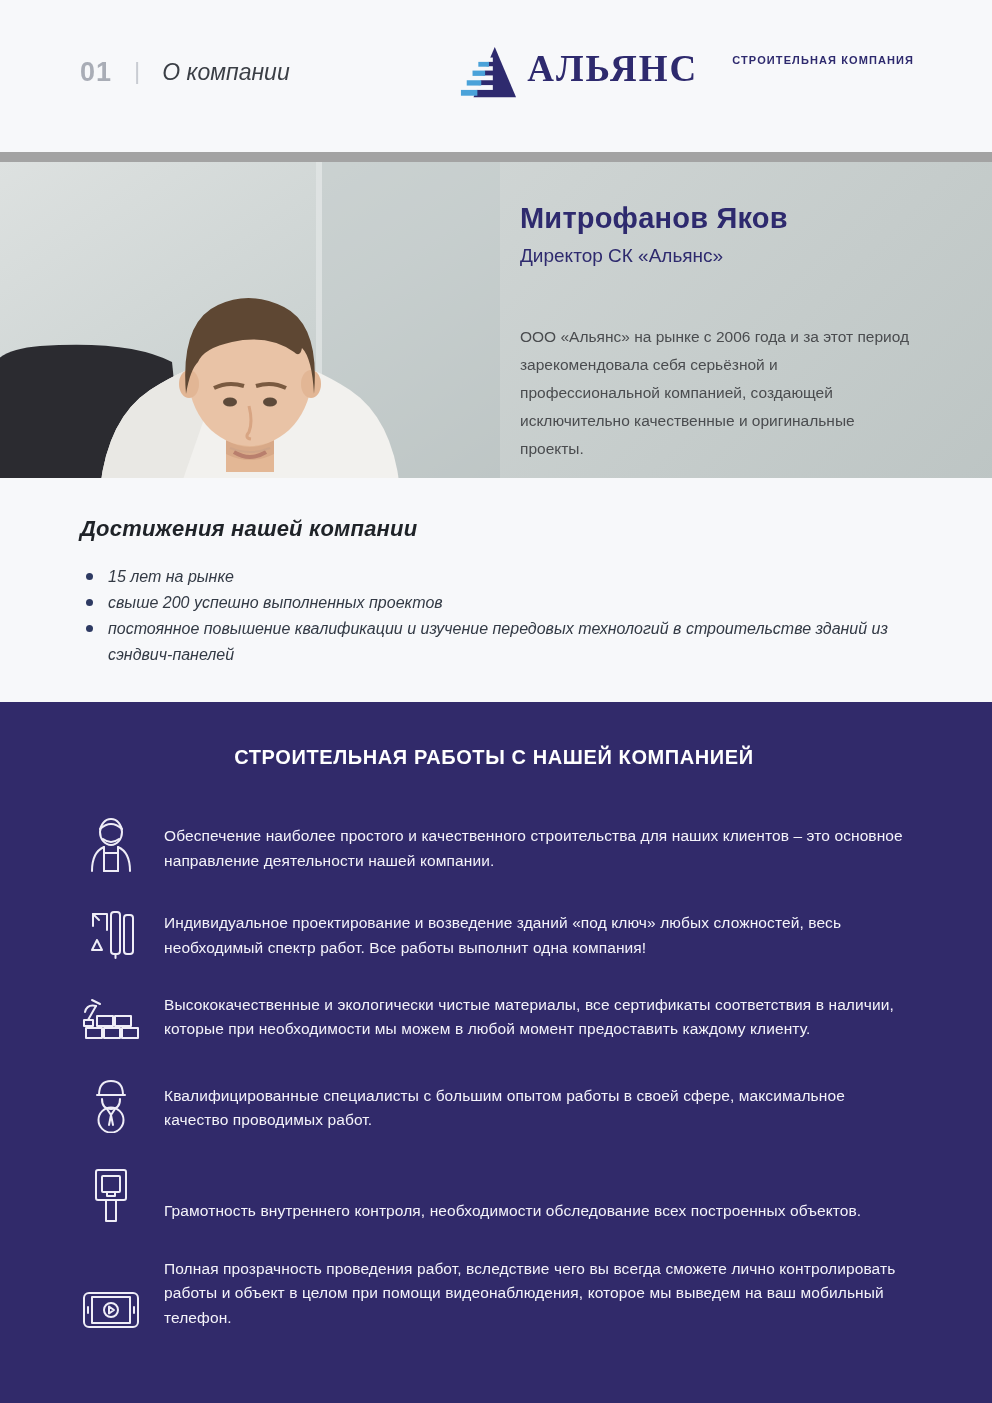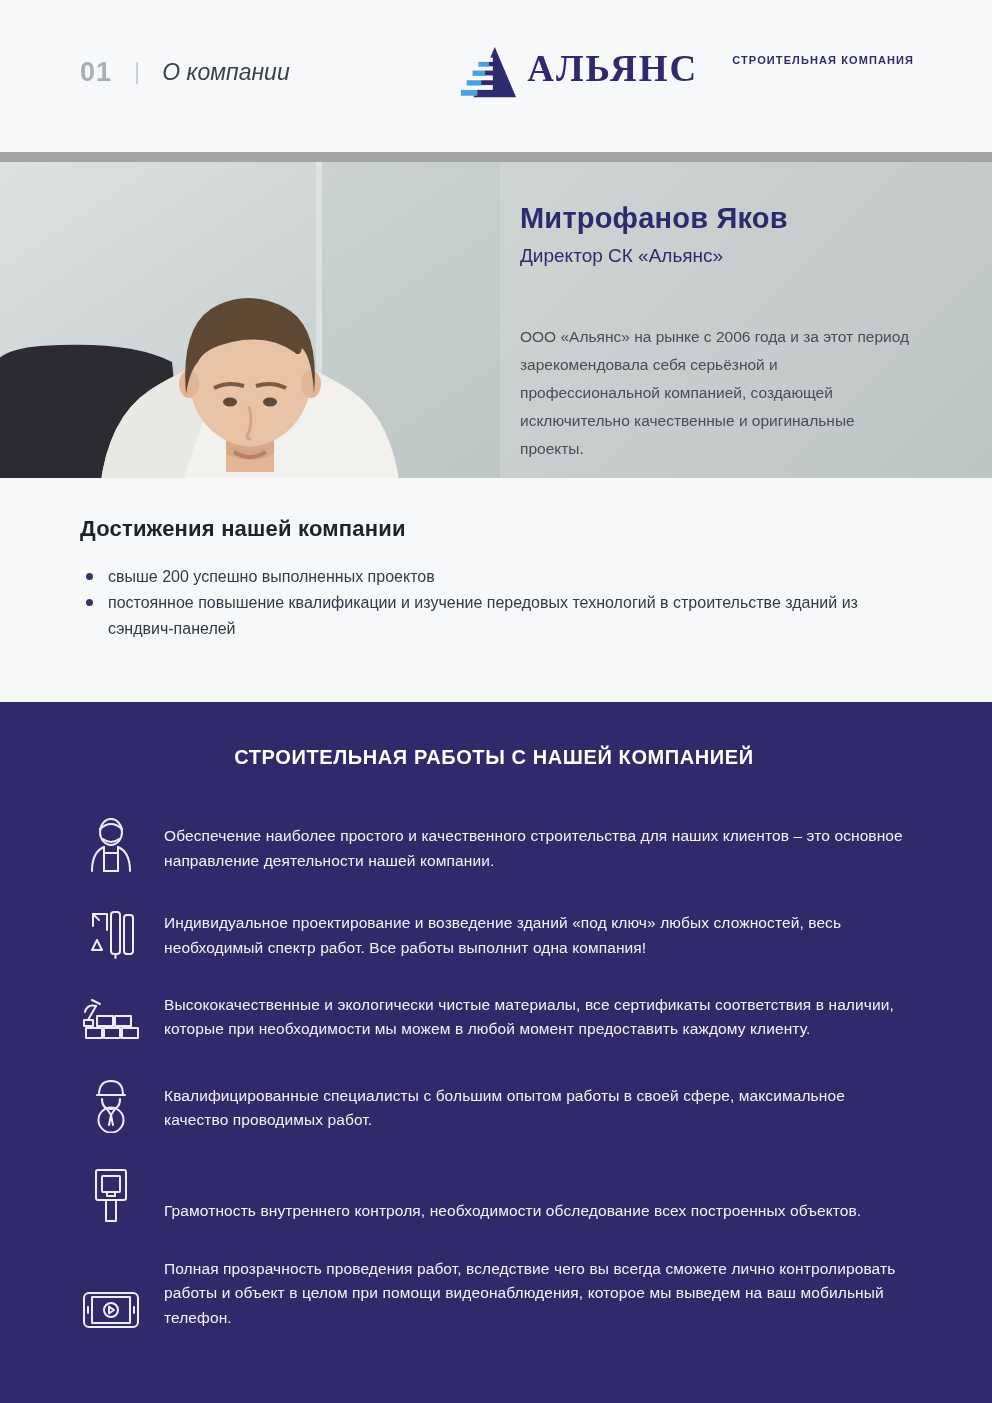--- a/index.html
+++ b/index.html
@@ -38,21 +38,21 @@
   }
   .hero-photo { position:absolute; left:0; top:0; }
   .hero-text { position:absolute; left:520px; top:40px; width:400px; }
   .hero-name { font-size:29px; font-weight:bold; color:#2e2a6e; letter-spacing:0.2px; }
   .hero-role { font-size:19px; color:#2e2a6e; margin-top:10px; }
   .hero-desc { font-size:15.5px; color:#4a4c4f; line-height:1.8; margin-top:56px; }
 
   
   .achievements {
     position:absolute; top:478px; left:0; width:992px; height:224px;
-    background:#f7f8fa; padding:38px 61px 0 80px;
+    background:#f7f8fa; padding:38px 61px 0 80px;font-style:italic;
   }
   .ach-title { font-size:22px; font-weight:bold; color:#1f2328; letter-spacing:0.2px; }
   .ach-list { list-style:none; margin-top:22px; }
   .ach-list li {
     position:relative; padding-left:28px; font-size:16px; color:#333a45;
     line-height:1.62; max-width:840px;
   }
   .ach-list li::before {
     content:""; position:absolute; left:6px; top:9px; width:7px; height:7px;
     border-radius:50%; background:#2e3a62;
@@ -146,20 +146,21 @@
     <div class="hero-text">
       <div class="hero-name">Митрофанов Яков</div>
       <div class="hero-role">Директор СК «Альянс»</div>
       <div class="hero-desc">ООО «Альянс» на рынке с 2006 года и за этот период зарекомендовала себя серьёзной и профессиональной компанией, создающей исключительно качественные и оригинальные проекты.</div>
     </div>
   </section>
 
   <section class="achievements">
     <h2 class="ach-title">Достижения нашей компании</h2>
     <ul class="ach-list">
+      <li>15 лет на рынке</li>
       <li>свыше 200 успешно выполненных проектов</li>
       <li>постоянное повышение квалификации и изучение передовых технологий в строительстве зданий из сэндвич-панелей</li>
     </ul>
   </section>
 
   <section class="advantages">
     <h2 class="adv-title">СТРОИТЕЛЬНАЯ РАБОТЫ С НАШЕЙ КОМПАНИЕЙ</h2>
 
     <div class="adv-row">
       <div class="adv-icon">

